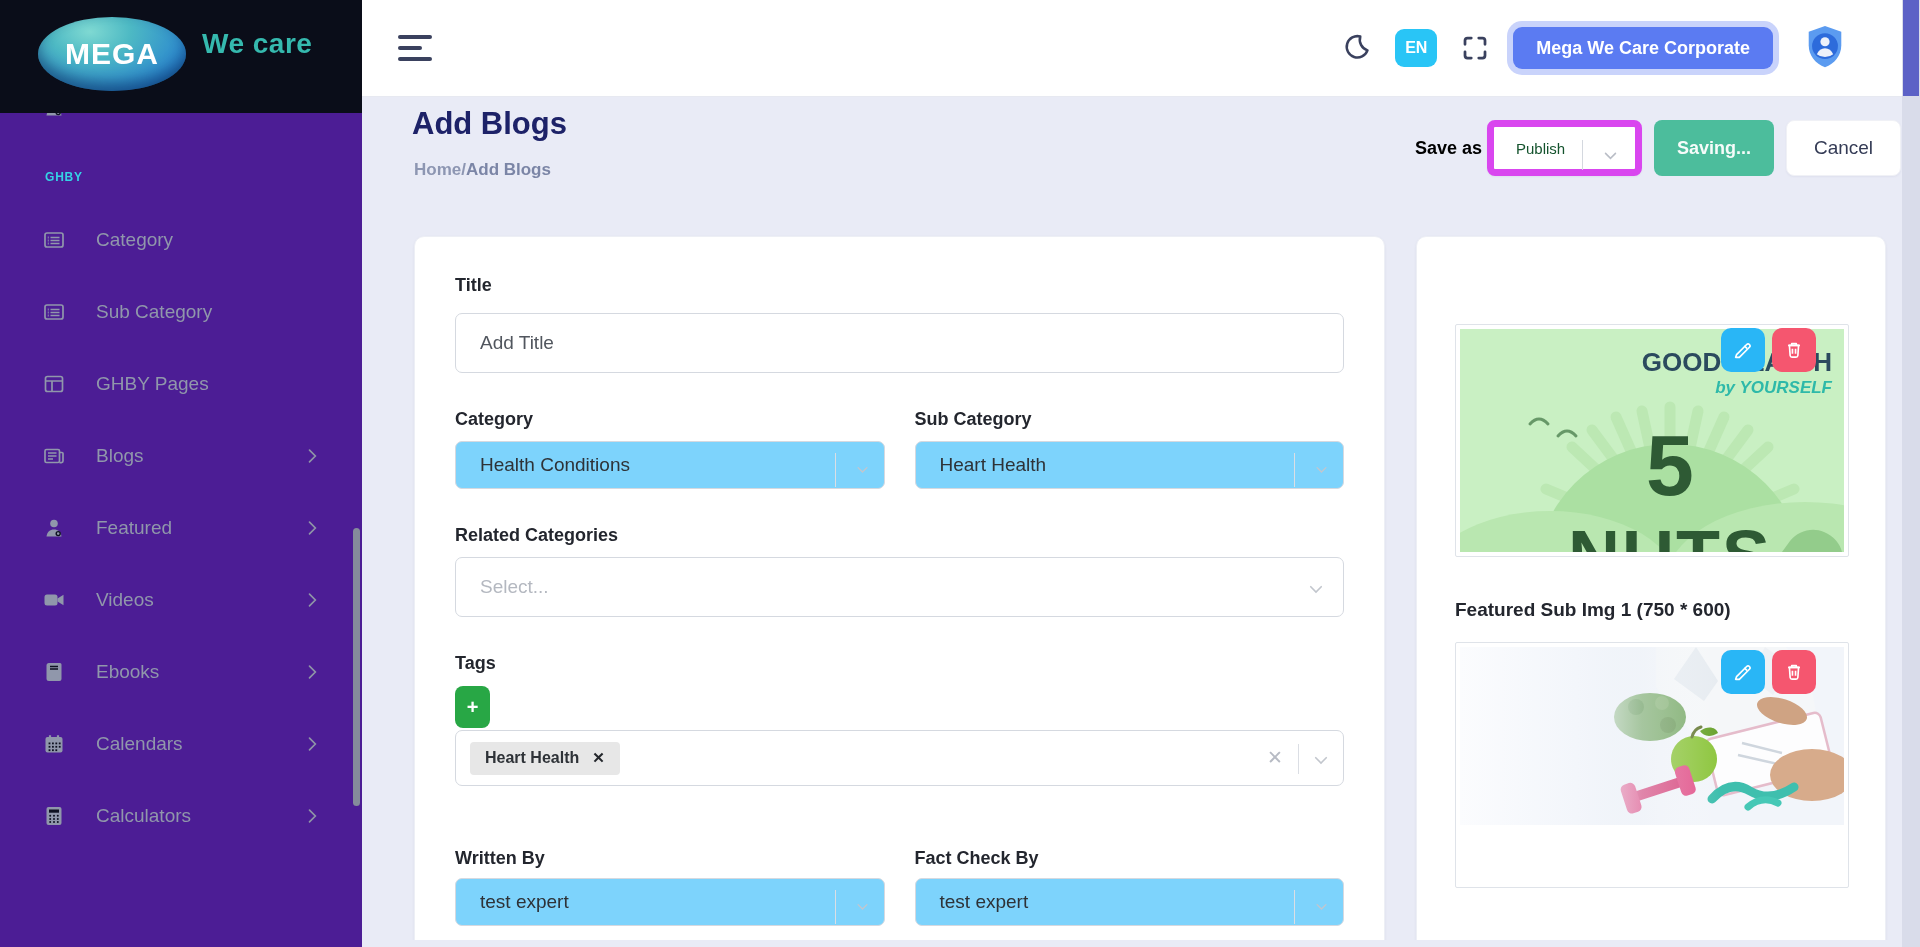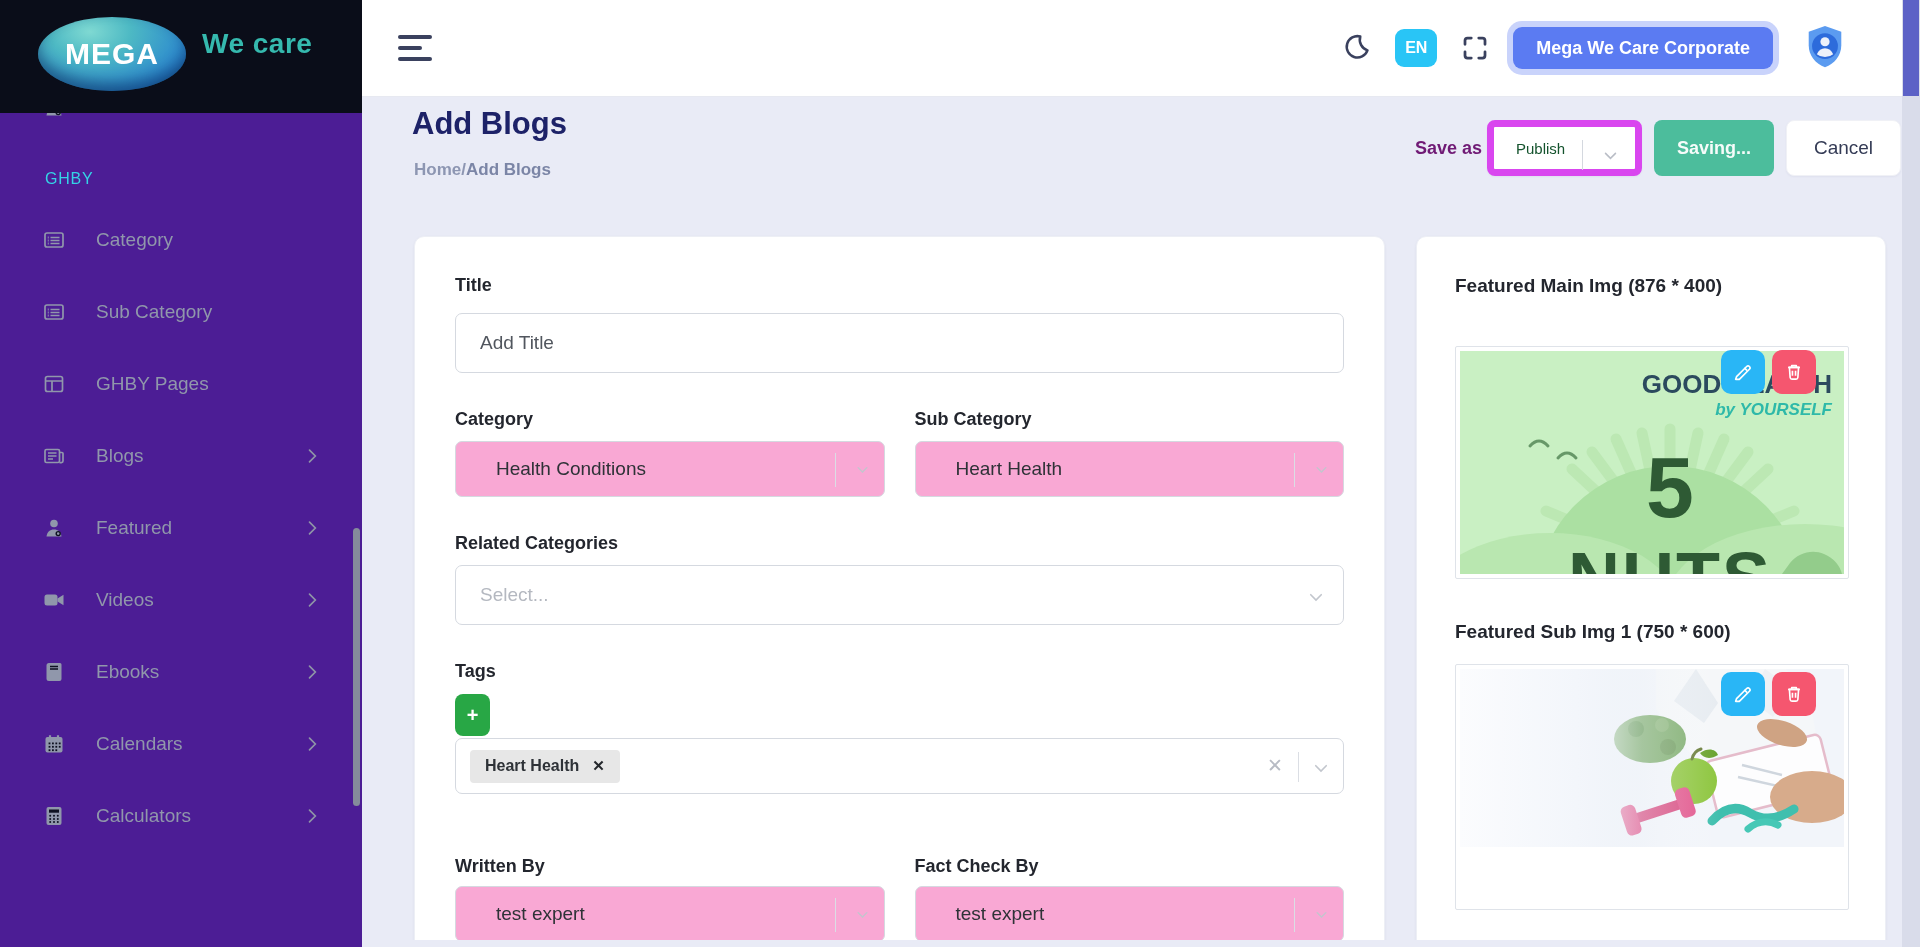--- a/index.html
+++ b/index.html
@@ -8,21 +8,21 @@
   
   .sidebar { position:absolute; left:0; top:0; width:362px; height:947px; background:#4c1d95; z-index:30; }
   .logo-header { position:absolute; left:0; top:0; width:362px; height:113px; background:#0a0d19; z-index:3; display:flex; align-items:center; }
   .logo-oval { position:absolute; left:38px; top:17px; width:148px; height:74px; border-radius:50%;
     background:radial-gradient(ellipse at 35% 20%, #7fd9d2 0%, #4db9c4 30%, #2a86cf 75%, #145a9e 100%);
     display:flex; align-items:center; justify-content:center; box-shadow:inset 0 -8px 14px rgba(0,20,60,.45); }
   .logo-mega { color:#fff; font-weight:bold; font-size:30px; letter-spacing:1px; }
   .logo-tag { position:absolute; left:202px; top:28px; color:#35b9ae; font-size:28px; font-weight:bold; letter-spacing:.5px; }
   .menu-clip { position:absolute; left:0; top:0; width:356px; height:127px; overflow:hidden; z-index:2; }
   .menu-clip .menu-row { position:absolute; top:71px; left:0; width:100%; }
-  .ghby-label { position:absolute; left:45px; top:170px; color:#35d3e6; font-size:16px; font-weight:normal; letter-spacing:.8px; }
+  .ghby-label { position:absolute; left:45px; top:170px; color:#35d3e6; font-size:12px; font-weight:bold; letter-spacing:.8px; }
   .menu { position:absolute; left:0; top:204px; width:356px; }
   .menu-row { display:flex; align-items:center; height:72px; padding-left:42px; color:#9097ab; font-size:19px; cursor:pointer; }
   .menu-row .mi { width:24px; height:24px; flex:0 0 24px; }
   .menu-row .mlabel { margin-left:30px; flex:1; }
   .menu-row .chev { margin-right:34px; }
   .side-scroll-thumb { position:absolute; right:2px; top:528px; width:7px; height:278px; background:#858b9b; border-radius:4px; z-index:5; }
 
   
   .topbar { position:absolute; left:362px; top:0; width:1540px; height:97px; background:#ffffff; border-bottom:1px solid #e7e9f1; z-index:20; display:flex; align-items:center; padding:0 54px 0 36px; }
   .hamburger { width:36px; cursor:pointer; }
@@ -38,37 +38,37 @@
   
   .page-scrollbar { position:absolute; right:0; top:0; width:18px; height:947px; background:#d9dcea; z-index:40; }
   .page-scroll-thumb { position:absolute; left:1px; top:0; width:16px; height:96px; background:#5c61c6; }
 
   
   .content { position:absolute; left:362px; top:90px; width:1540px; height:850px; background:#e9ebf6; overflow:hidden;margin-left:16px; }
   .page-title { position:absolute; left:34px; top:16px; font-size:31px; font-weight:bold; color:#1d2268; }
   .breadcrumb { position:absolute; left:36px; top:70px; font-size:17px; font-weight:bold; color:#8d96b2; display:flex; }
   .breadcrumb .crumb-current { color:#7b85a6; }
   .actions { position:absolute; top:30px; right:17px; display:flex; align-items:center; }
-  .save-as { font-size:18px; font-weight:bold; color:#701a75; margin-right:5px; }
+  .save-as { font-size:18px; font-weight:bold; color:#000000; margin-right:5px; }
   .publish-select { position:relative; width:155px; height:56px; background:#fff; border:7px solid #d946ef; border-radius:8px; display:flex; align-items:center; padding-left:22px; font-size:15px; color:#14532d; cursor:pointer; box-shadow:0 1px 2px rgba(30,40,90,.05); }
   .publish-select .sep { position:absolute; right:52px; top:13px; width:1px; height:30px; background:#d4d8df; }
   .publish-select .chev { position:absolute; right:16px; top:20px; }
   .btn-saving { width:120px; height:56px; margin-left:12px; background:#4cbd9c; border:none; border-radius:8px; color:rgba(255,255,255,.95); font-size:18px; font-weight:bold; cursor:pointer; font-family:inherit; }
   .btn-cancel { width:115px; height:56px; margin-left:12px; background:#fff; border:1px solid #f0f1f6; border-radius:8px; color:#343b55; font-size:19px; cursor:pointer; font-family:inherit; box-shadow:0 1px 2px rgba(30,40,90,.05); }
 
   .card { position:absolute; background:#fff; border:1px solid #edeff5; border-radius:10px; box-shadow:0 1px 3px rgba(30,40,90,.06); }
   .main-card { left:36px; top:146px; width:971px; height:830px; padding:38px 40px; }
   .side-card { left:1038px; top:146px; width:470px; height:830px; padding:38px; }
 
   .f-label { font-size:18px; font-weight:bold; color:#23262e; height:22px; }
   .text-input { margin-top:16px; width:100%; height:60px; border:1px solid #d5d9e0; border-radius:7px; padding:0 24px; font-size:19px; color:#51565e; font-family:inherit; outline:none; background:#fff; }
   .text-input::placeholder { color:#51565e; opacity:1; }
   .form-row { display:grid; grid-template-columns:1fr 1fr; column-gap:30px; margin-top:36px; }
   .mt36 { margin-top:36px; } .mt62 { margin-top:62px; }
-  .select { position:relative; margin-top:10px; height:56px; border:1px solid #d5d9e0; border-radius:7px; background:#f9a8d4; display:flex; align-items:center; padding-left:40px; font-size:19px; color:#2e3237; cursor:pointer; }
+  .select { position:relative; margin-top:10px; height:48px; border:1px solid #d5d9e0; border-radius:7px; background:#7dd3fc; display:flex; align-items:center; padding-left:24px; font-size:19px; color:#2e3237; cursor:pointer; }
   .select .sep { position:absolute; right:48px; top:11px; width:1px; height:34px; background:#dbdee4; }
   .select .chev { position:absolute; right:14px; top:20px; }
   .rselect { position:relative; margin-top:10px; height:60px; border:1px solid #d5d9e0; border-radius:7px; background:#fff; display:flex; align-items:center; padding-left:24px; font-size:19px; cursor:pointer; }
   .rselect .placeholder { color:#b4b8c0; }
   .rselect .chev { position:absolute; right:18px; top:22px; }
   .add-tag-btn { margin-top:11px; width:35px; height:42px; background:#28a745; border:none; border-radius:8px; color:#fff; font-size:20px; font-weight:bold; cursor:pointer; display:block; line-height:1; }
   .tags-select { position:relative; margin-top:2px; height:56px; border:1px solid #d5d9e0; border-radius:7px; background:#fff; display:flex; align-items:center; padding-left:14px; cursor:pointer; }
   .tag-chip { display:flex; align-items:center; gap:13px; background:#e7e7e7; border-radius:4px; padding:0 15px; height:33px; font-size:16px; font-weight:bold; color:#2e3237; }
   .tag-chip .chip-x { font-size:15px; font-weight:bold; color:#24272c; cursor:pointer; }
   .tags-select .clear-x { position:absolute; right:60px; top:15px; font-size:19px; color:#b7bbc4; cursor:pointer; }
@@ -354,21 +354,20 @@
           <span class="sep"></span>
           <svg class="chev" width="15" height="15" viewBox="0 0 24 24">
               <path d="M5 9l7 7 7-7" fill="none" stroke="#c2c6cd" stroke-width="2.2" stroke-linecap="round"></path>
             </svg>
         </div>
       </div>
     </div>
   </div>
 
   <div class="card side-card">
-    <div class="media-label">Featured Main Img (876 * 400)</div>
 
     <div class="img-frame main">
       <svg class="art" width="384" height="223" viewBox="0 0 384 223">
         <rect width="384" height="223" fill="#c9f0c3"></rect>
         <g stroke="#bce8b3" stroke-width="11" stroke-linecap="round">
           <line x1="210" y1="118" x2="210" y2="78"></line>
             <line x1="172" y1="124" x2="156" y2="88"></line>
             <line x1="248" y1="124" x2="264" y2="88"></line>
           <line x1="141" y1="145" x2="112" y2="118"></line>
             <line x1="279" y1="145" x2="308" y2="118"></line>

